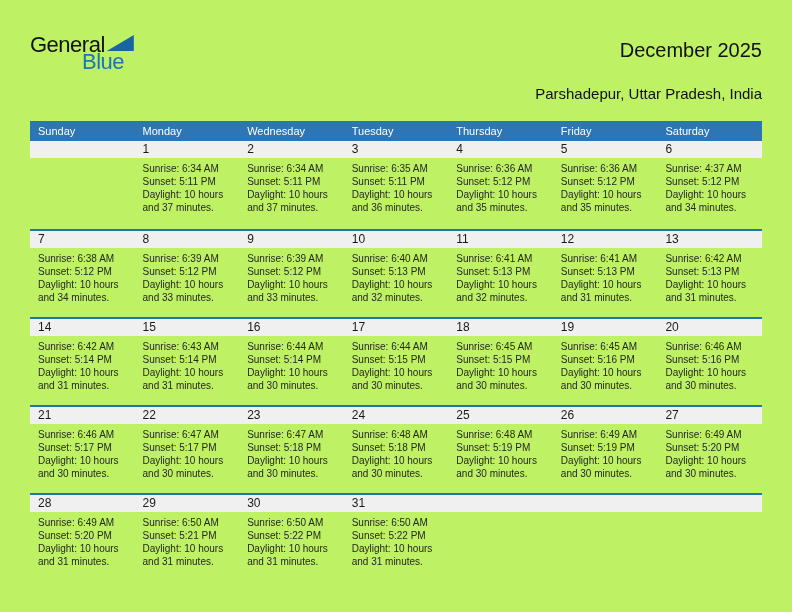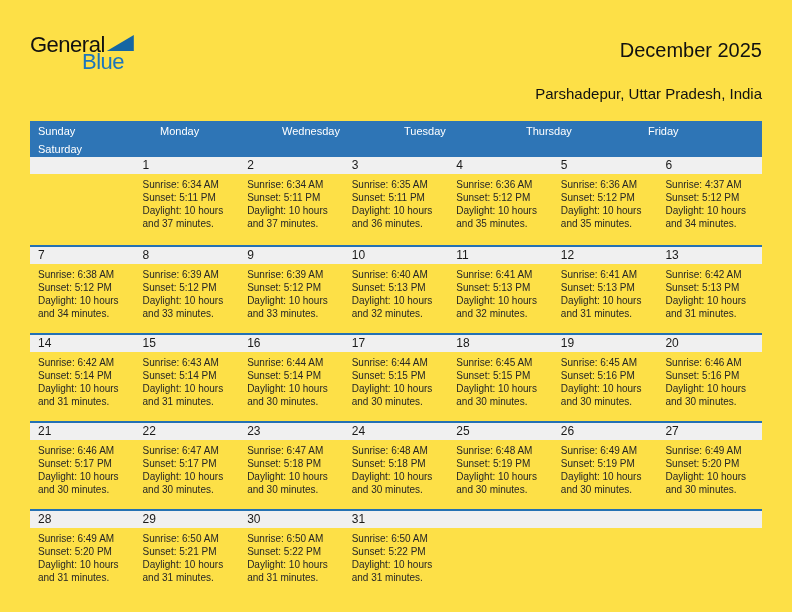--- a/index.html
+++ b/index.html
@@ -7,39 +7,39 @@
     --row-divider:#2471B3;
     --band-gray:#F0F0F0;
     --logo-blue:#1B75BC;
     --logo-triangle:#1566A3;
     --text-dark:#1A1A1A;
     --text-detail:#262626;
   }
   *{box-sizing:border-box;}
   html,body{margin:0;padding:0;background:#ffffff;}
   .page{
-    width:792px;height:612px;background:#fde047;position:relative;overflow:hidden;
+    width:792px;height:612px;background:#bef264;position:relative;overflow:hidden;
     font-family:"Liberation Sans", sans-serif;color:var(--text-dark);
   }
   .top{display:flex;justify-content:space-between;align-items:flex-start;padding:34px 30px 0 30px;}
   .logo{line-height:1;}
   .logo-line1{font-size:22px;letter-spacing:-0.5px;color:#111;display:flex;align-items:flex-start;}
   .logo-triangle{
     display:inline-block;width:27px;height:16px;margin-left:2px;margin-top:1px;
     background:var(--logo-triangle);
     clip-path:polygon(0% 100%, 100% 0%, 100% 100%);
   }
   .logo-line2{font-size:22px;letter-spacing:-0.5px;color:var(--logo-blue);margin:-5px 0 0 52px;}
   .titles{text-align:right;}
   .title{font-size:20px;line-height:32px;color:#111;}
   .subtitle{font-size:15px;line-height:20px;margin-top:18px;color:#111;}
   .calendar{margin:17px 30px 0 30px;width:732px;}
   .cal-header{
-    display:grid;grid-template-columns:repeat(6,1fr);
-    background:var(--header-blue);height:36px;
+    display:grid;grid-template-columns:repeat(7,1fr);
+    background:var(--header-blue);height:20px;
   }
   .hcell{font-size:11px;line-height:20px;color:#ffffff;padding-left:8px;overflow:hidden;}
   .week-row{
     display:grid;grid-template-columns:repeat(7,1fr);
     height:88px;
   }
   .week-row + .week-row{border-top:2px solid var(--row-divider);}
   .cell{overflow:hidden;}
   .day-num{
     height:17px;background:var(--band-gray);

